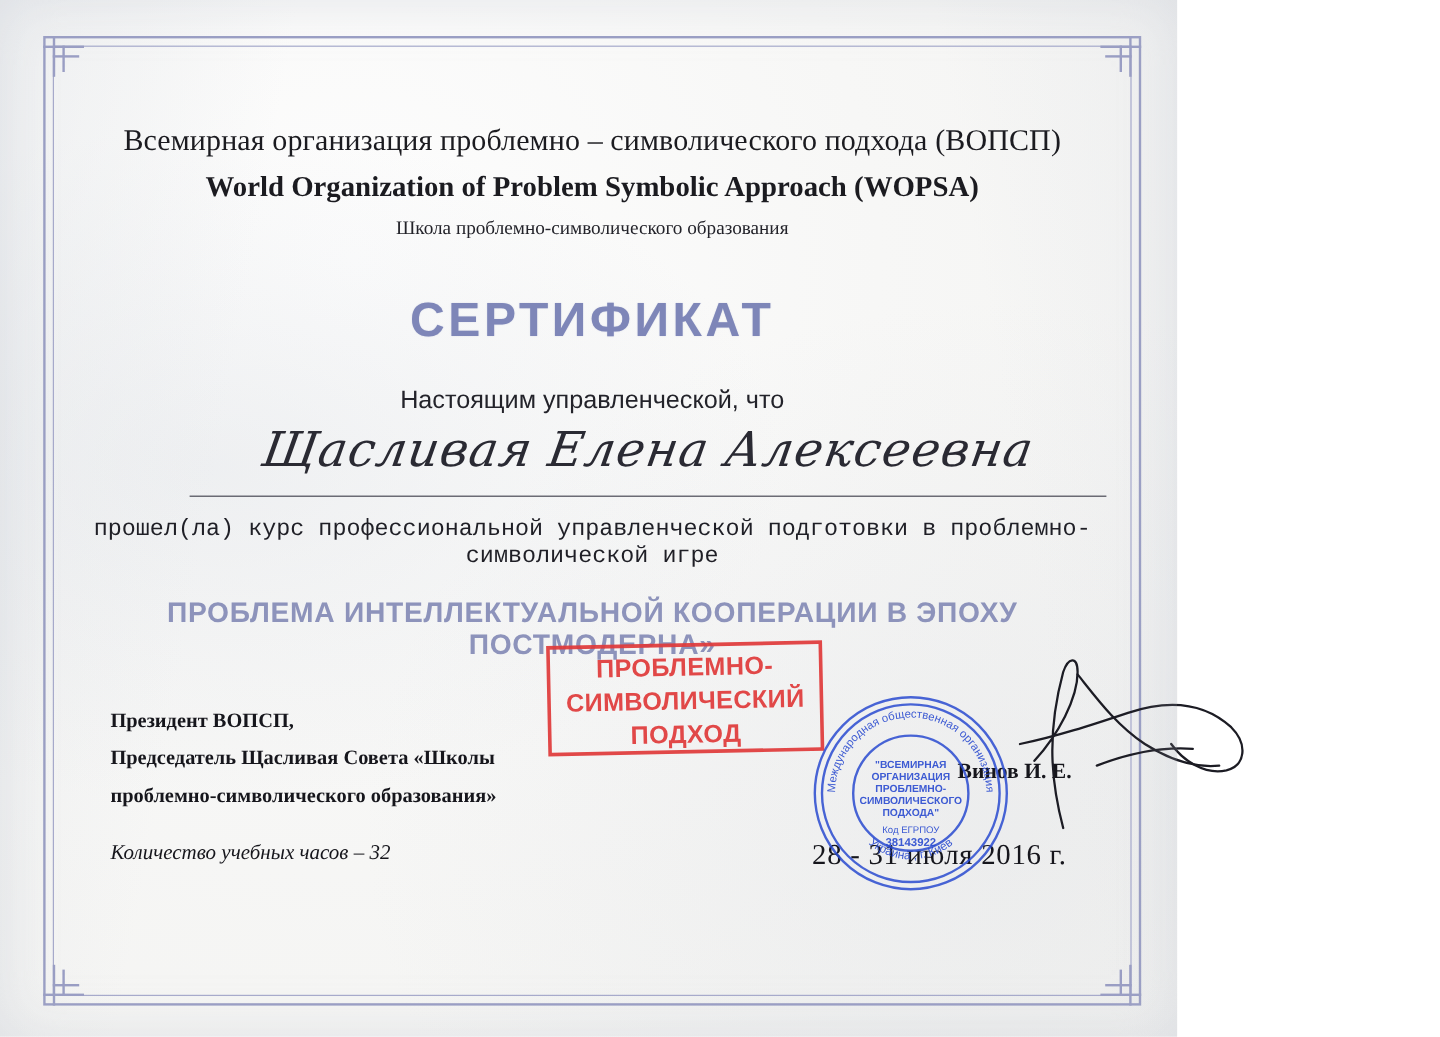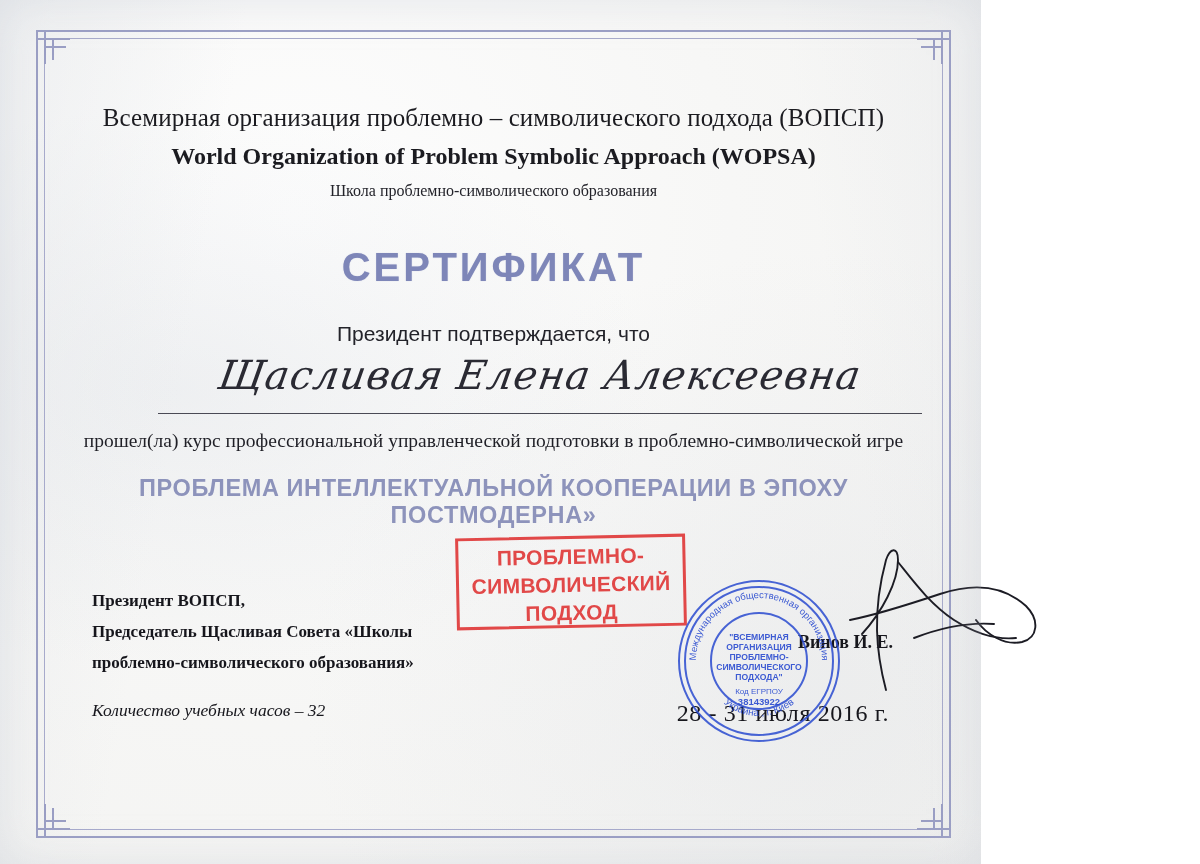--- a/index.html
+++ b/index.html
@@ -174,21 +174,21 @@
     left: 88px;
     right: 88px;
     bottom: 0;
     height: 1px;
     background: #4a4a55;
   }
 
   .course-line {
     text-align: center;
     margin-top: 16px;
-    font-family: Liberation Serif, serif;
+    font-family: Liberation Mono, monospace;
     font-size: 19.5px;
     color: #1f1f26;
   }
 
   .game-title {
     text-align: center;
     font-family: "Liberation Sans", sans-serif;
     font-weight: bold;
     color: #8d93bb;
     letter-spacing: 0.6px;
@@ -324,21 +324,21 @@
   <div class="content">
 
     <div class="org-block">
       <div class="org-ru">Всемирная организация проблемно – символического подхода (ВОПСП)</div>
       <div class="org-en">World Organization of Problem Symbolic Approach (WOPSA)</div>
       <div class="org-school">Школа проблемно-символического образования</div>
     </div>
 
     <div class="cert-title">СЕРТИФИКАТ</div>
 
-    <div class="hereby">Президент подтверждается, что</div>
+    <div class="hereby">Настоящим управленческой, что</div>
 
     <div class="name-line">
       <div class="name-script">Щасливая Елена Алексеевна</div>
       <div class="name-rule"></div>
     </div>
 
     <div class="course-line">прошел(ла) курс профессиональной управленческой подготовки в проблемно-символической игре</div>
 
     <div class="game-title game-title-2">ПРОБЛЕМА ИНТЕЛЛЕКТУАЛЬНОЙ КООПЕРАЦИИ В ЭПОХУ ПОСТМОДЕРНА»</div>
 

